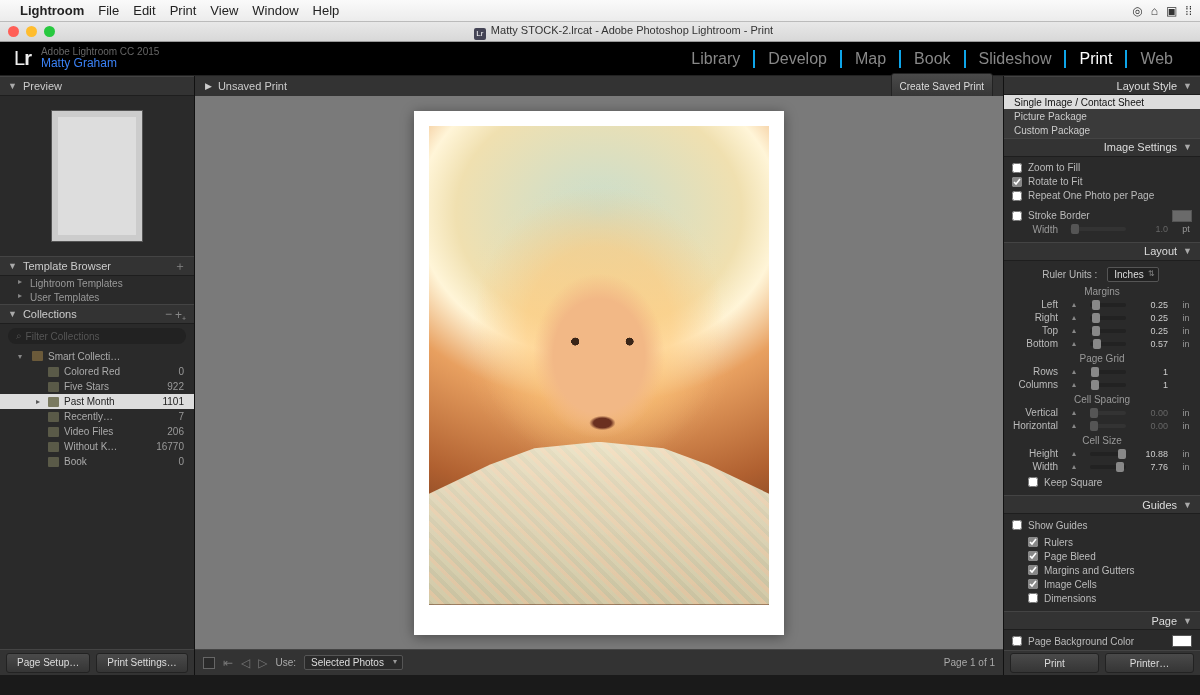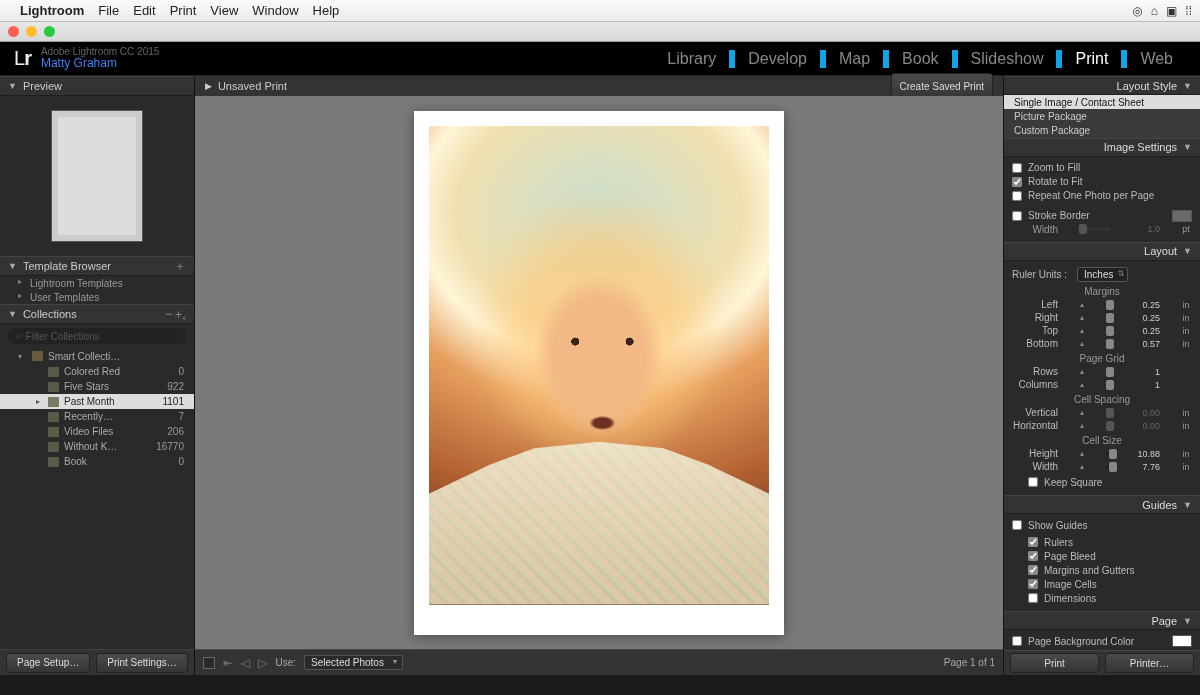--- a/index.html
+++ b/index.html
@@ -13,21 +13,21 @@
 .traffic-lights{display:flex;gap:7px}
 .tl{width:11px;height:11px;border-radius:50%}
 .tl.red{background:#ff5f57}.tl.yel{background:#ffbd2e}.tl.grn{background:#28c940}
 .window-title{flex:1;text-align:center;font-size:11px;color:#333}
 .title-icon{display:inline-block;width:12px;height:12px;background:#445;border-radius:2px;vertical-align:-2px;margin-right:5px;color:#fff;font-size:8px;line-height:12px;text-align:center}
 .app-header{height:34px;background:#000;display:flex;align-items:center;padding:0 14px;border-bottom:1px solid #222}
 .lr-logo{font-size:20px;font-weight:300;color:#eee;letter-spacing:-1px;margin-right:10px}
 .lr-logo b{font-weight:600}
 .app-header .sub{font-size:10px;color:#666;line-height:1.15}
 .module-nav{margin-left:auto;display:flex;align-items:center;gap:0;color:#888;font-size:16px}
-.module-nav span{padding:0 13px;border-left:6px solid #0ea5e9;cursor:pointer}
+.module-nav span{padding:0 13px;border-left:2px solid #0ea5e9;cursor:pointer}
 .module-nav span:first-child{border-left:none}
 .module-nav span.active{color:#fff;font-weight:500}
 
 .main{display:flex;height:599px}
 .left-panel{width:194px;background:#2a2a2a;display:flex;flex-direction:column}
 .panel-head{height:20px;background:#333;display:flex;align-items:center;padding:0 8px;font-size:11px;color:#ccc;border-bottom:1px solid #1e1e1e;border-top:1px solid #444}
 .panel-head .tri{margin-right:6px;font-size:9px;color:#aaa}
 .panel-head .plus{margin-left:auto;color:#888;font-size:12px}
 .preview-body{background:#2a2a2a;padding:14px 0;display:flex;justify-content:center}
 .preview-page{width:92px;height:132px;background:#ddd;border:1px solid #555;box-shadow:inset 0 0 0 6px #ccc}
@@ -85,32 +85,32 @@
 .right-panel{width:196px;background:#2a2a2a;display:flex;flex-direction:column;overflow:hidden;color:#bbb}
 .r-head{height:20px;background:#333;display:flex;align-items:center;justify-content:flex-end;padding:0 8px;font-size:11px;color:#ddd;border-bottom:1px solid #1e1e1e;border-top:1px solid #444}
 .r-head .tri{margin-left:6px;font-size:9px;color:#aaa}
 .r-list-item{height:15px;padding:0 10px;display:flex;align-items:center;font-size:10px;color:#ccc;background:#3a3a3a}
 .r-list-item.sel{background:#ddd;color:#111}
 .r-body{padding:4px 8px 6px 8px}
 .r-check{display:flex;align-items:center;height:14px;font-size:10px;color:#bbb}
 .r-check input{width:10px;height:10px;margin-right:6px;accent-color:#888}
 .r-check.ind{padding-left:16px}
 .r-sub{font-size:10px;color:#999;text-align:center;margin:3px 0 1px 0}
-.r-slider-row{display:flex;align-items:center;height:13px;gap:20px}
+.r-slider-row{display:flex;align-items:center;height:13px;gap:12px}
 .r-slider-row .lbl{width:46px;text-align:right;font-size:10px;color:#bbb}
 .r-slider-row .lbl.sm{color:#999}
 .r-slider-row .reset{width:8px;font-size:8px;color:#888;text-align:center}
 .r-slider{flex:1;height:4px;background:#222;position:relative;border-radius:2px}
 .r-slider .knob{position:absolute;top:-3px;width:8px;height:10px;background:#888;border-radius:2px}
 .r-slider.dis{background:#333}
 .r-slider.dis .knob{background:#555}
 .r-slider-row .val{width:30px;text-align:right;font-size:9px;color:#ccc}
 .r-slider-row .val.dis{color:#666}
 .r-slider-row .unit{width:12px;font-size:9px;color:#999;text-align:center}
-.r-ruler{display:flex;align-items:center;height:18px;font-size:10px;color:#bbb;justify-content:flex-start;padding-right:3px}
+.r-ruler{display:flex;align-items:center;height:18px;font-size:10px;color:#bbb;justify-content:center;padding-right:3px}
 .r-ruler .sel{background:#222;border:1px solid #555;padding:1px 14px 1px 6px;color:#ddd;border-radius:2px;position:relative;margin-left:10px}
 .r-ruler .sel::after{content:"⇅";position:absolute;right:3px;top:1px;font-size:8px;color:#888}
 .r-spacer{flex:1}
 .r-footer{height:26px;background:#333;display:flex;align-items:center;padding:0 6px;gap:6px;border-top:1px solid #444}
 .r-footer .grey-btn{flex:1;justify-content:center}
 .bg-swatch{width:20px;height:12px;background:#fff;border:1px solid #555;margin-left:auto}
 </style>
 </head>
 <body>
 
@@ -129,20 +129,23 @@
     <span>▣</span>
     <span>⁞⁞</span>
   </div>
 </div>
 
 <div class="window-chrome">
   <div class="traffic-lights">
     <div class="tl red"></div>
     <div class="tl yel"></div>
     <div class="tl grn"></div>
+  </div>
+  <div class="window-title">
+    <span class="title-icon">Lr</span><span>Matty STOCK-2.lrcat - Adobe Photoshop Lightroom - Print</span>
   </div>
 </div>
 
 <div class="app-header">
   <div class="lr-logo">L<b>r</b></div>
   <div class="sub">
     <div>Adobe Lightroom CC 2015</div>
     <div style="color:#3b82f6;font-size:12px">Matty Graham</div>
   </div>
   <div class="module-nav">

